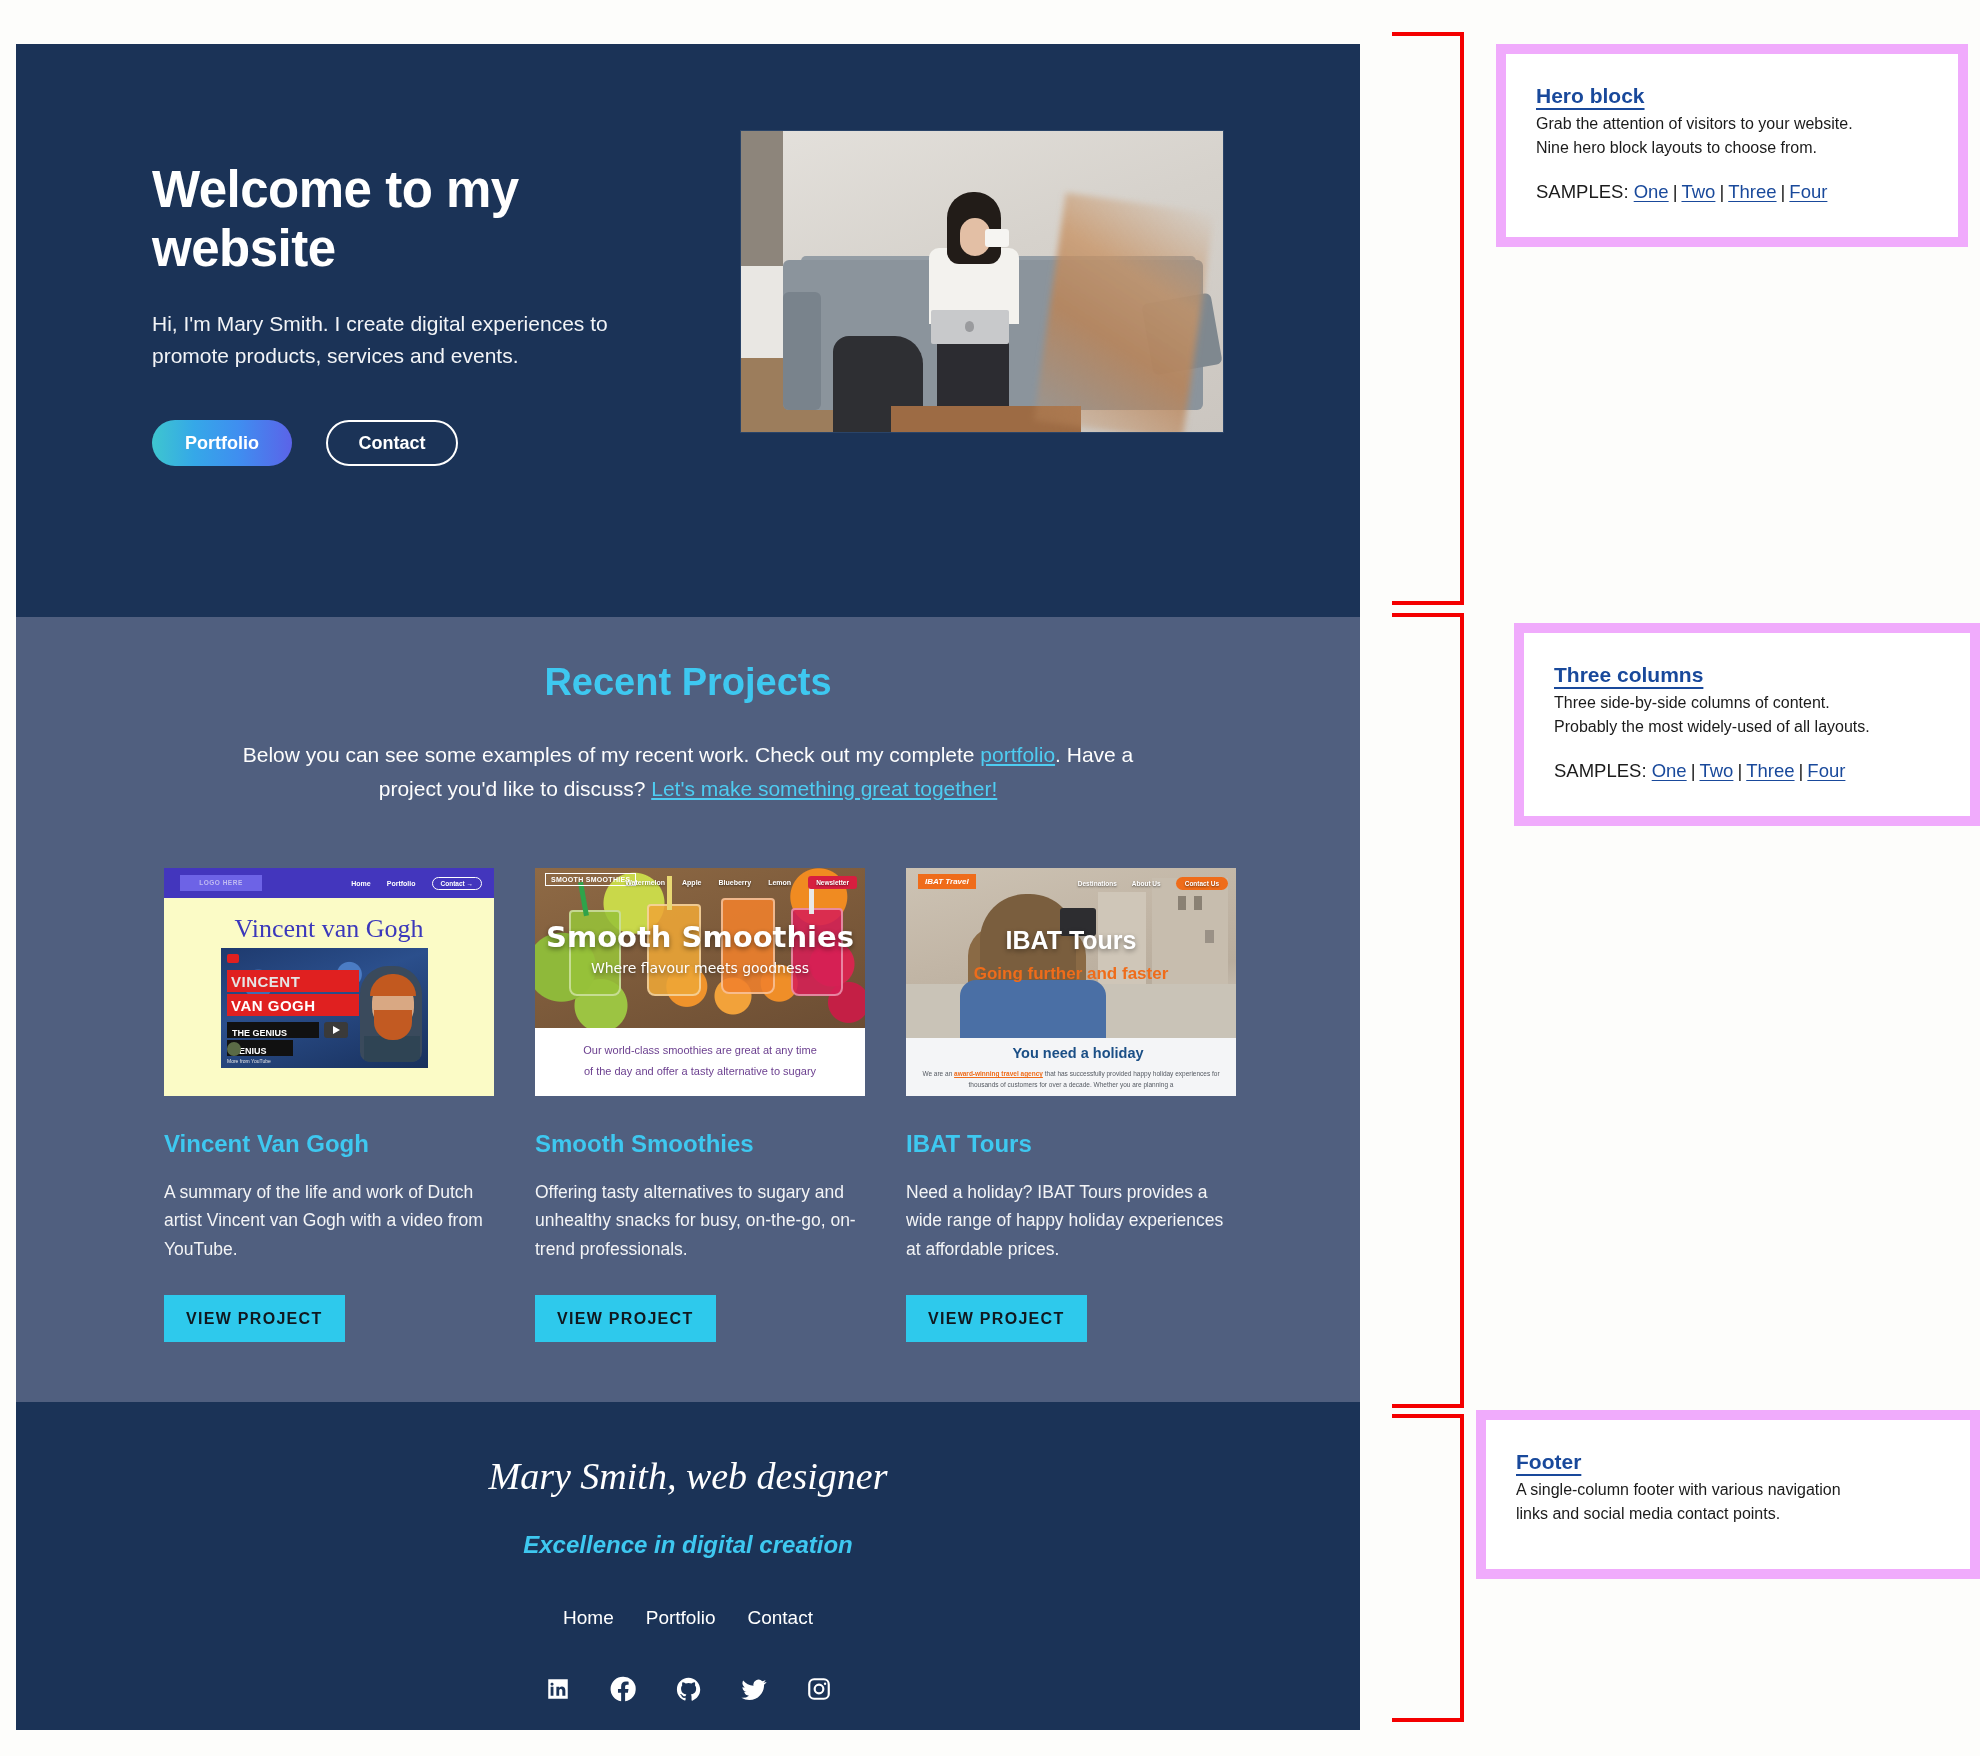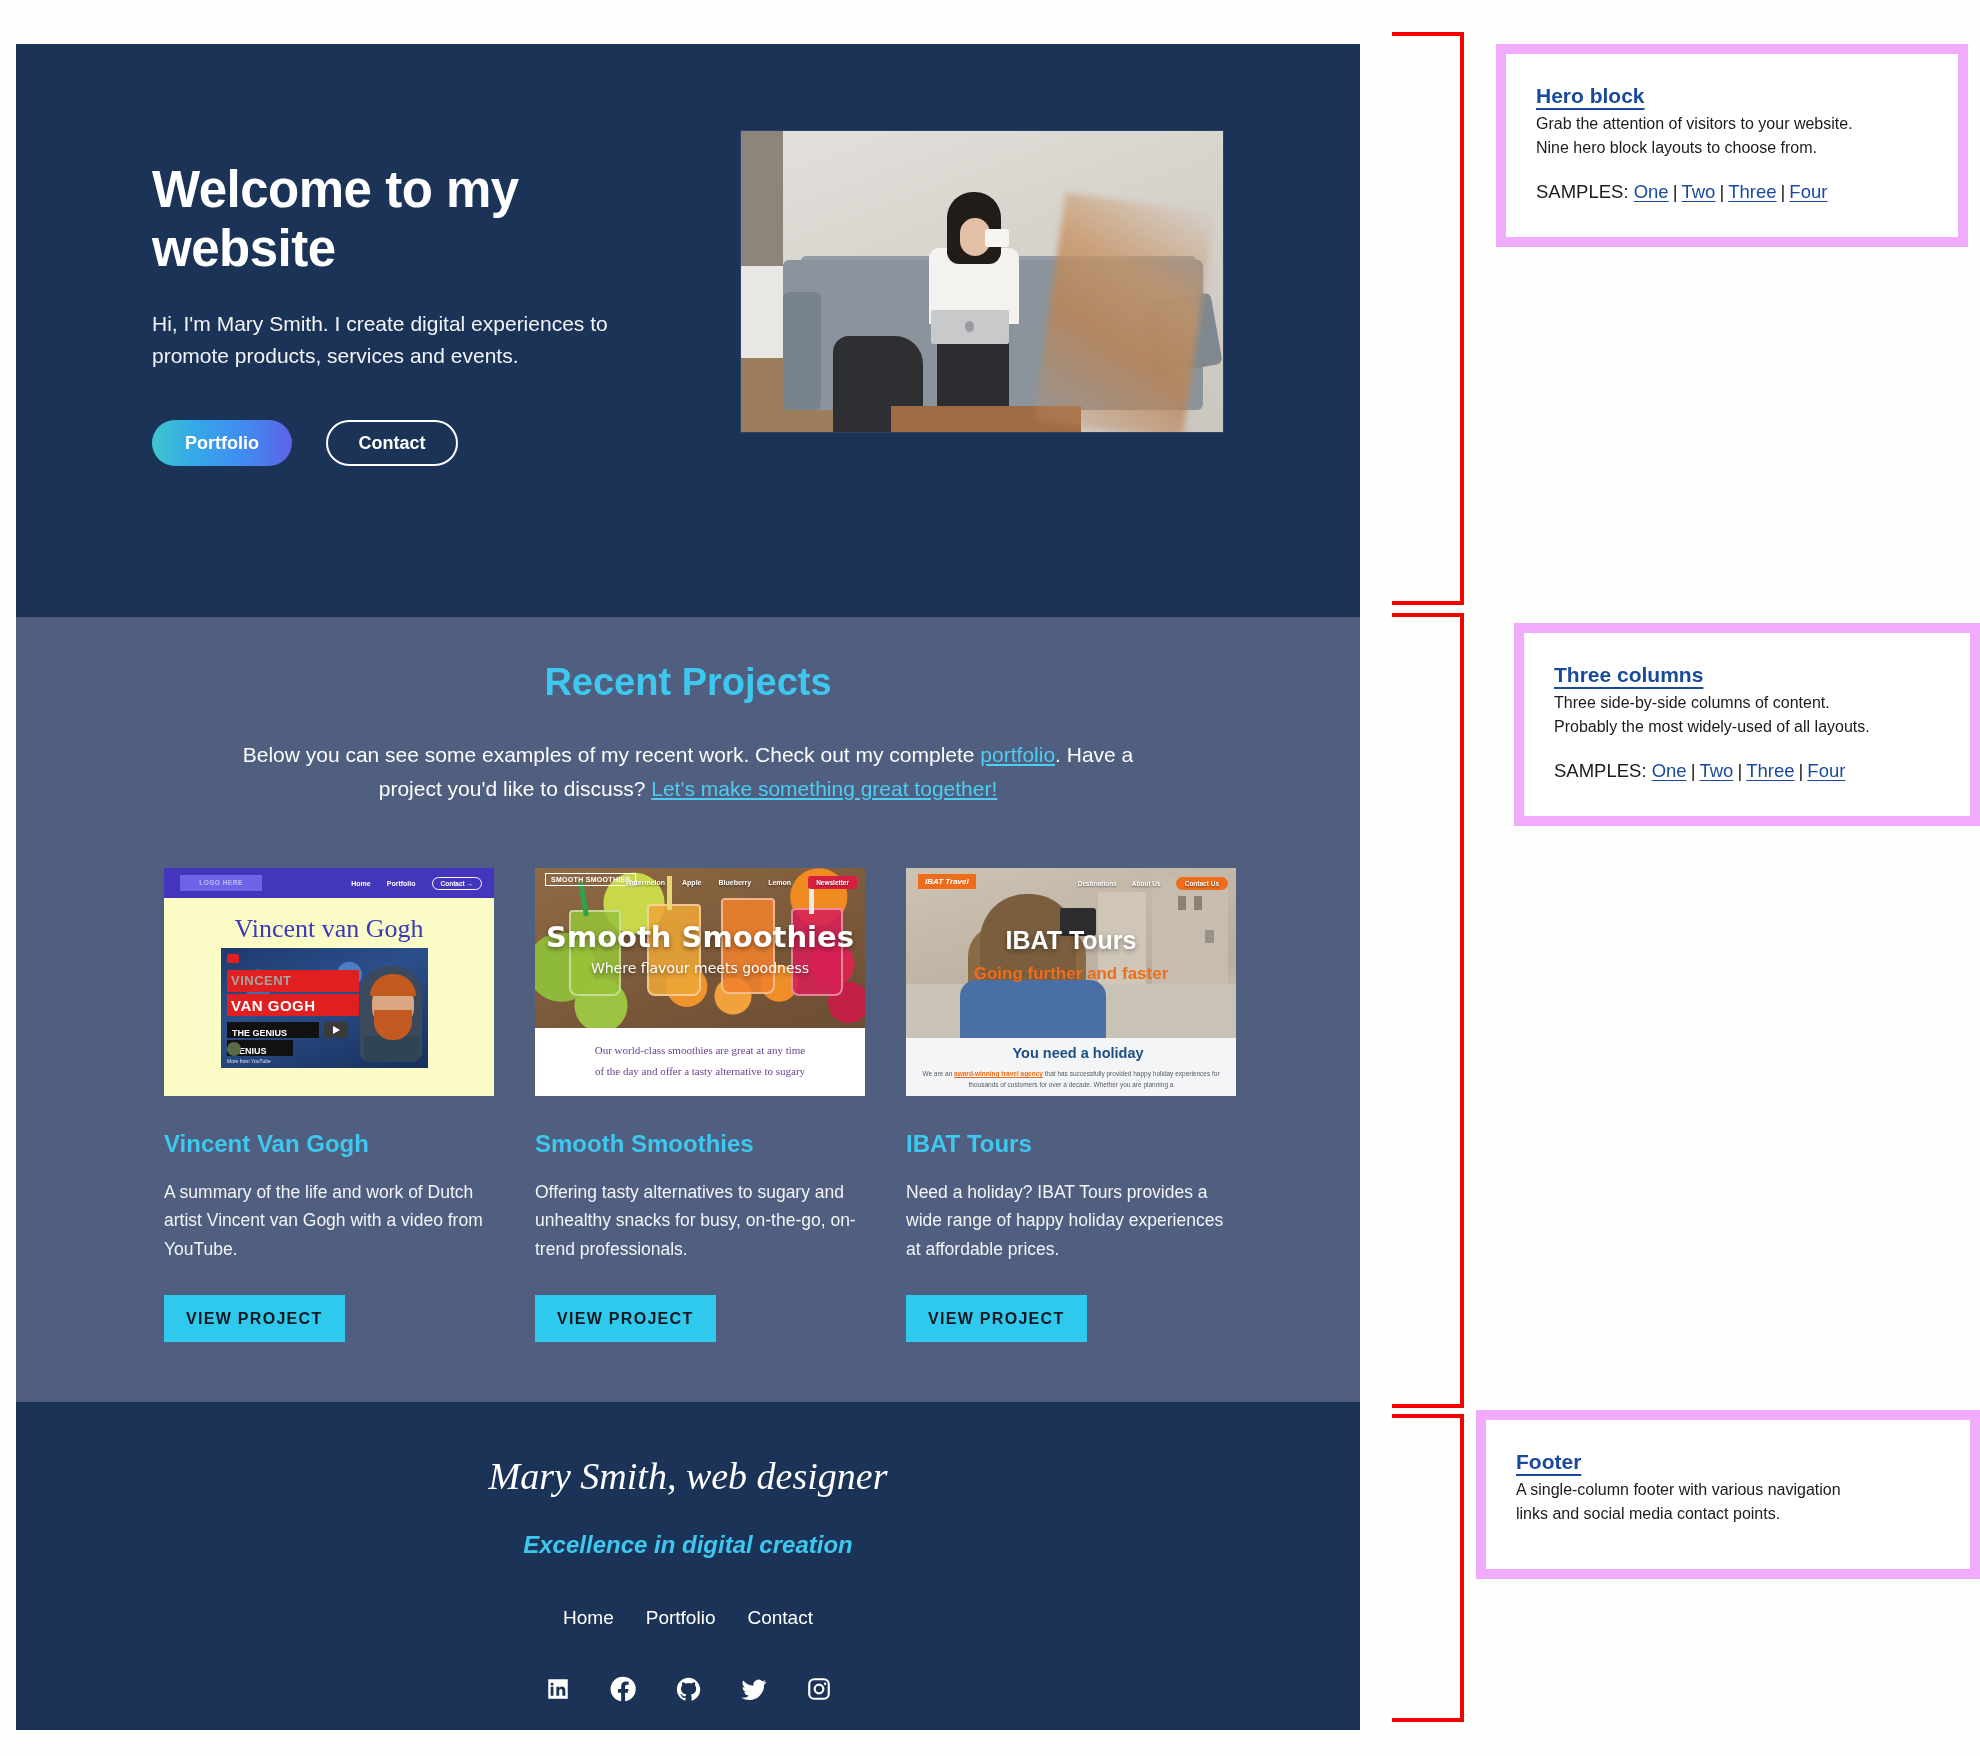--- a/index.html
+++ b/index.html
@@ -153,21 +153,21 @@
   .t1-navbtn { border:1px solid #fff; border-radius:9px; padding:2px 8px; font-size:6.5px; }
   .t1-body { position:absolute; left:0; top:30px; width:100%; bottom:0; background:#fbfbc6; }
   .t1-h1 { text-align:center; color:#3b38bb; font-family:"Liberation Serif", serif; font-size:26px; margin-top:16px; }
   .t1-video { position:absolute; left:57px; top:80px; width:207px; height:120px; background:#1d3557; overflow:hidden; }
   .t1-starry { position:absolute; inset:0; background:
       radial-gradient(circle at 18% 30%, #3e6fb5 0 14px, transparent 15px),
       radial-gradient(circle at 62% 22%, #4b7cc4 0 12px, transparent 13px),
       linear-gradient(160deg,#1e3a6e 0%,#2b4f8c 40%,#18305c 100%); }
   .t1-redbar { position:absolute; left:6px; top:22px; width:132px; height:22px; background:#e02020; }
   .t1-redbar2 { position:absolute; left:6px; top:46px; width:132px; height:22px; background:#e02020; }
-  .t1-rb-t1 { position:absolute; left:10px; top:25px; color:#a3a3a3; font-size:13px; font-weight:bold; letter-spacing:.5px; }
+  .t1-rb-t1 { position:absolute; left:10px; top:25px; color:#e5e5e5; font-size:15px; font-weight:bold; letter-spacing:.5px; }
   .t1-rb-t2 { position:absolute; left:10px; top:49px; color:#fff; font-size:15px; font-weight:bold; letter-spacing:.5px; }
   .t1-blk1 { position:absolute; left:6px; top:74px; width:92px; height:16px; background:#111; }
   .t1-blk2 { position:absolute; left:6px; top:92px; width:66px; height:16px; background:#111; }
   .t1-blk1 span,.t1-blk2 span { color:#fff; font-size:9px; font-weight:bold; line-height:16px; margin-left:5px; }
   .t1-play { position:absolute; left:103px; top:74px; width:24px; height:16px; background:#3a3a3a; border-radius:3px; }
   .t1-play:after { content:""; position:absolute; left:9px; top:4px; border-left:7px solid #fff; border-top:4px solid transparent; border-bottom:4px solid transparent; }
   .t1-vg-face { position:absolute; right:6px; top:18px; width:62px; height:96px; background:#3a4a5c; border-radius:28px 28px 10px 10px; overflow:hidden; }
   .t1-vg-skin { position:absolute; left:12px; top:16px; width:42px; height:46px; background:#d9a883; border-radius:20px; }
   .t1-vg-beard { position:absolute; left:14px; top:44px; width:38px; height:30px; background:#c25a22; border-radius:0 0 18px 18px; }
   .t1-vg-hair { position:absolute; left:10px; top:8px; width:46px; height:22px; background:#c2591f; border-radius:22px 22px 0 0; }
@@ -198,21 +198,21 @@
   .t2-straw1 { position:absolute; left:46px; top:14px; width:5px; height:34px; background:#2fa34a; transform:rotate(-10deg); }
   .t2-straw2 { position:absolute; left:132px; top:8px; width:5px; height:34px; background:#e8d873; }
   .t2-straw3 { position:absolute; left:274px; top:14px; width:5px; height:32px; background:#e8e8e8; }
   .t2-nav { position:absolute; left:0; top:0; width:100%; height:26px; }
   .t2-logo { position:absolute; left:10px; top:5px; padding:2px 5px; border:1.5px solid #fff; color:#fff; font-size:7px; font-weight:bold; letter-spacing:.3px; }
   .t2-links { position:absolute; right:8px; top:8px; display:flex; gap:17px; align-items:center; color:#fff; font-size:7px; font-weight:bold; text-shadow:0 1px 2px rgba(0,0,0,.5); }
   .t2-newsbtn { background:#d71f3f; color:#fff; border-radius:3px; padding:3px 8px; font-size:6.5px; }
   .t2-hero-t { position:absolute; left:0; right:0; top:52px; text-align:center; color:#fff; font-size:29px; font-weight:bold; text-shadow:0 2px 5px rgba(0,0,0,.45); font-family:"DejaVu Sans", sans-serif; }
   .t2-hero-s { position:absolute; left:0; right:0; top:92px; text-align:center; color:#fff; font-size:14px; text-shadow:0 2px 4px rgba(0,0,0,.45); font-family:"DejaVu Sans", sans-serif; }
   .t2-white { position:absolute; left:0; top:160px; right:0; bottom:0; background:#fff; }
-  .t2-p { text-align:center; color:#6b3f8f; font-size:11px; line-height:1.9; padding-top:12px; font-family:Liberation Serif, serif; }
+  .t2-p { text-align:center; color:#6b3f8f; font-size:11px; line-height:1.9; padding-top:12px; font-family:Liberation Sans, sans-serif; }
 
   
   .t3-img { position:absolute; left:0; top:0; width:100%; height:170px; overflow:hidden;
     background:linear-gradient(165deg,#cdc3b4 0%,#c2b6a6 40%,#b9ad9d 70%,#d7d0c6 100%); }
   .t3-bldg1 { position:absolute; right:8px; top:10px; width:76px; height:118px; background:#c7bdae; }
   .t3-bldg2 { position:absolute; right:90px; top:24px; width:48px; height:104px; background:#cfc6b8; }
   .t3-win1 { position:absolute; right:34px; top:28px; width:8px; height:14px; background:#8a8174; }
   .t3-win2 { position:absolute; right:50px; top:28px; width:8px; height:14px; background:#8a8174; }
   .t3-win3 { position:absolute; right:22px; top:62px; width:9px; height:13px; background:#9a9186; }
   .t3-ground { position:absolute; left:0; bottom:0; width:100%; height:54px; background:#c9c3b7; }

